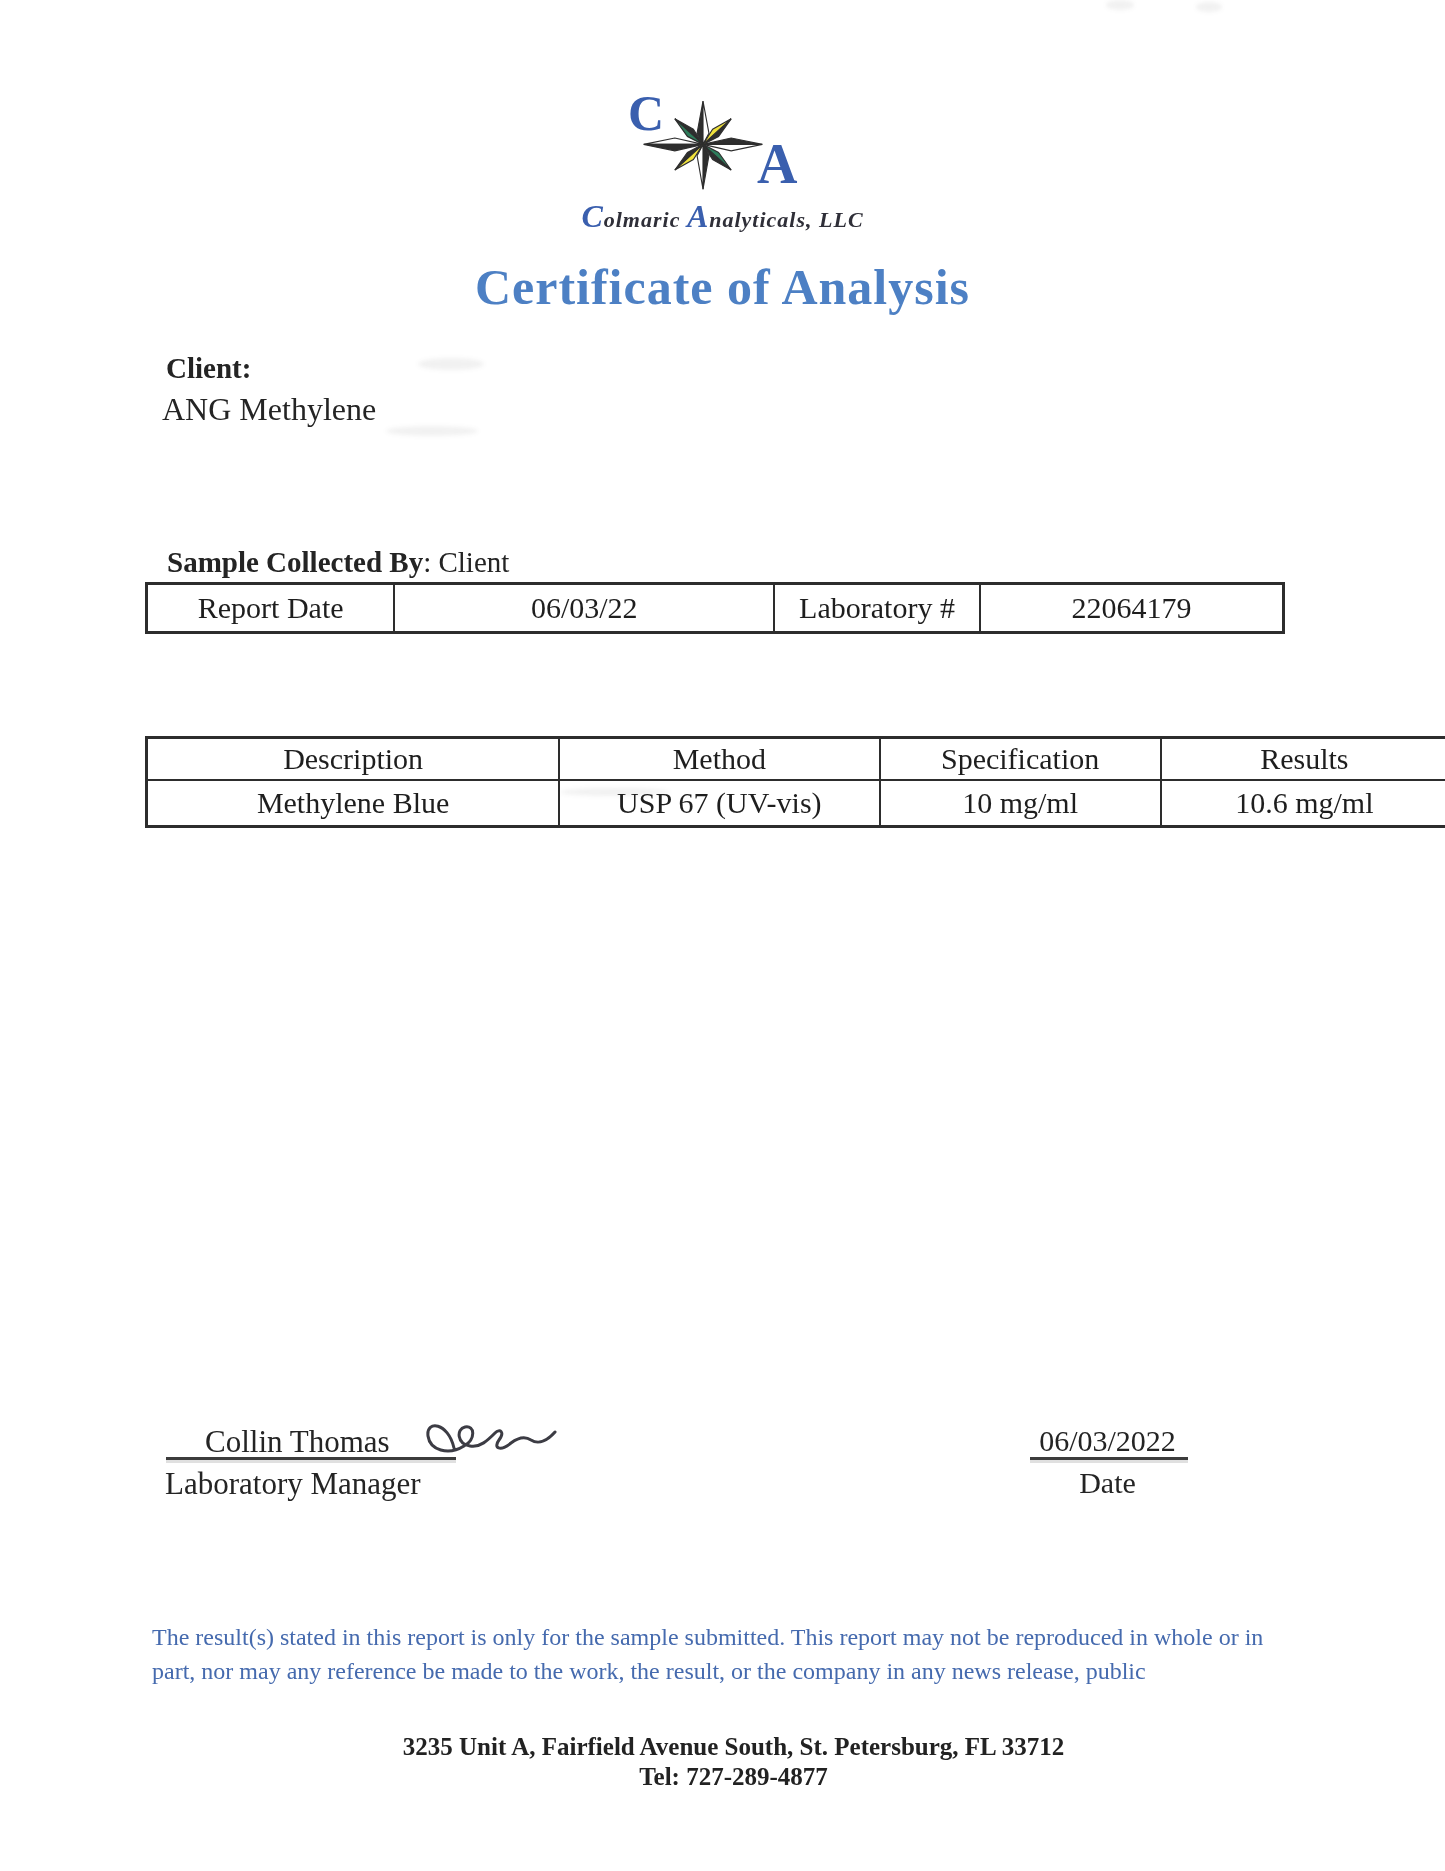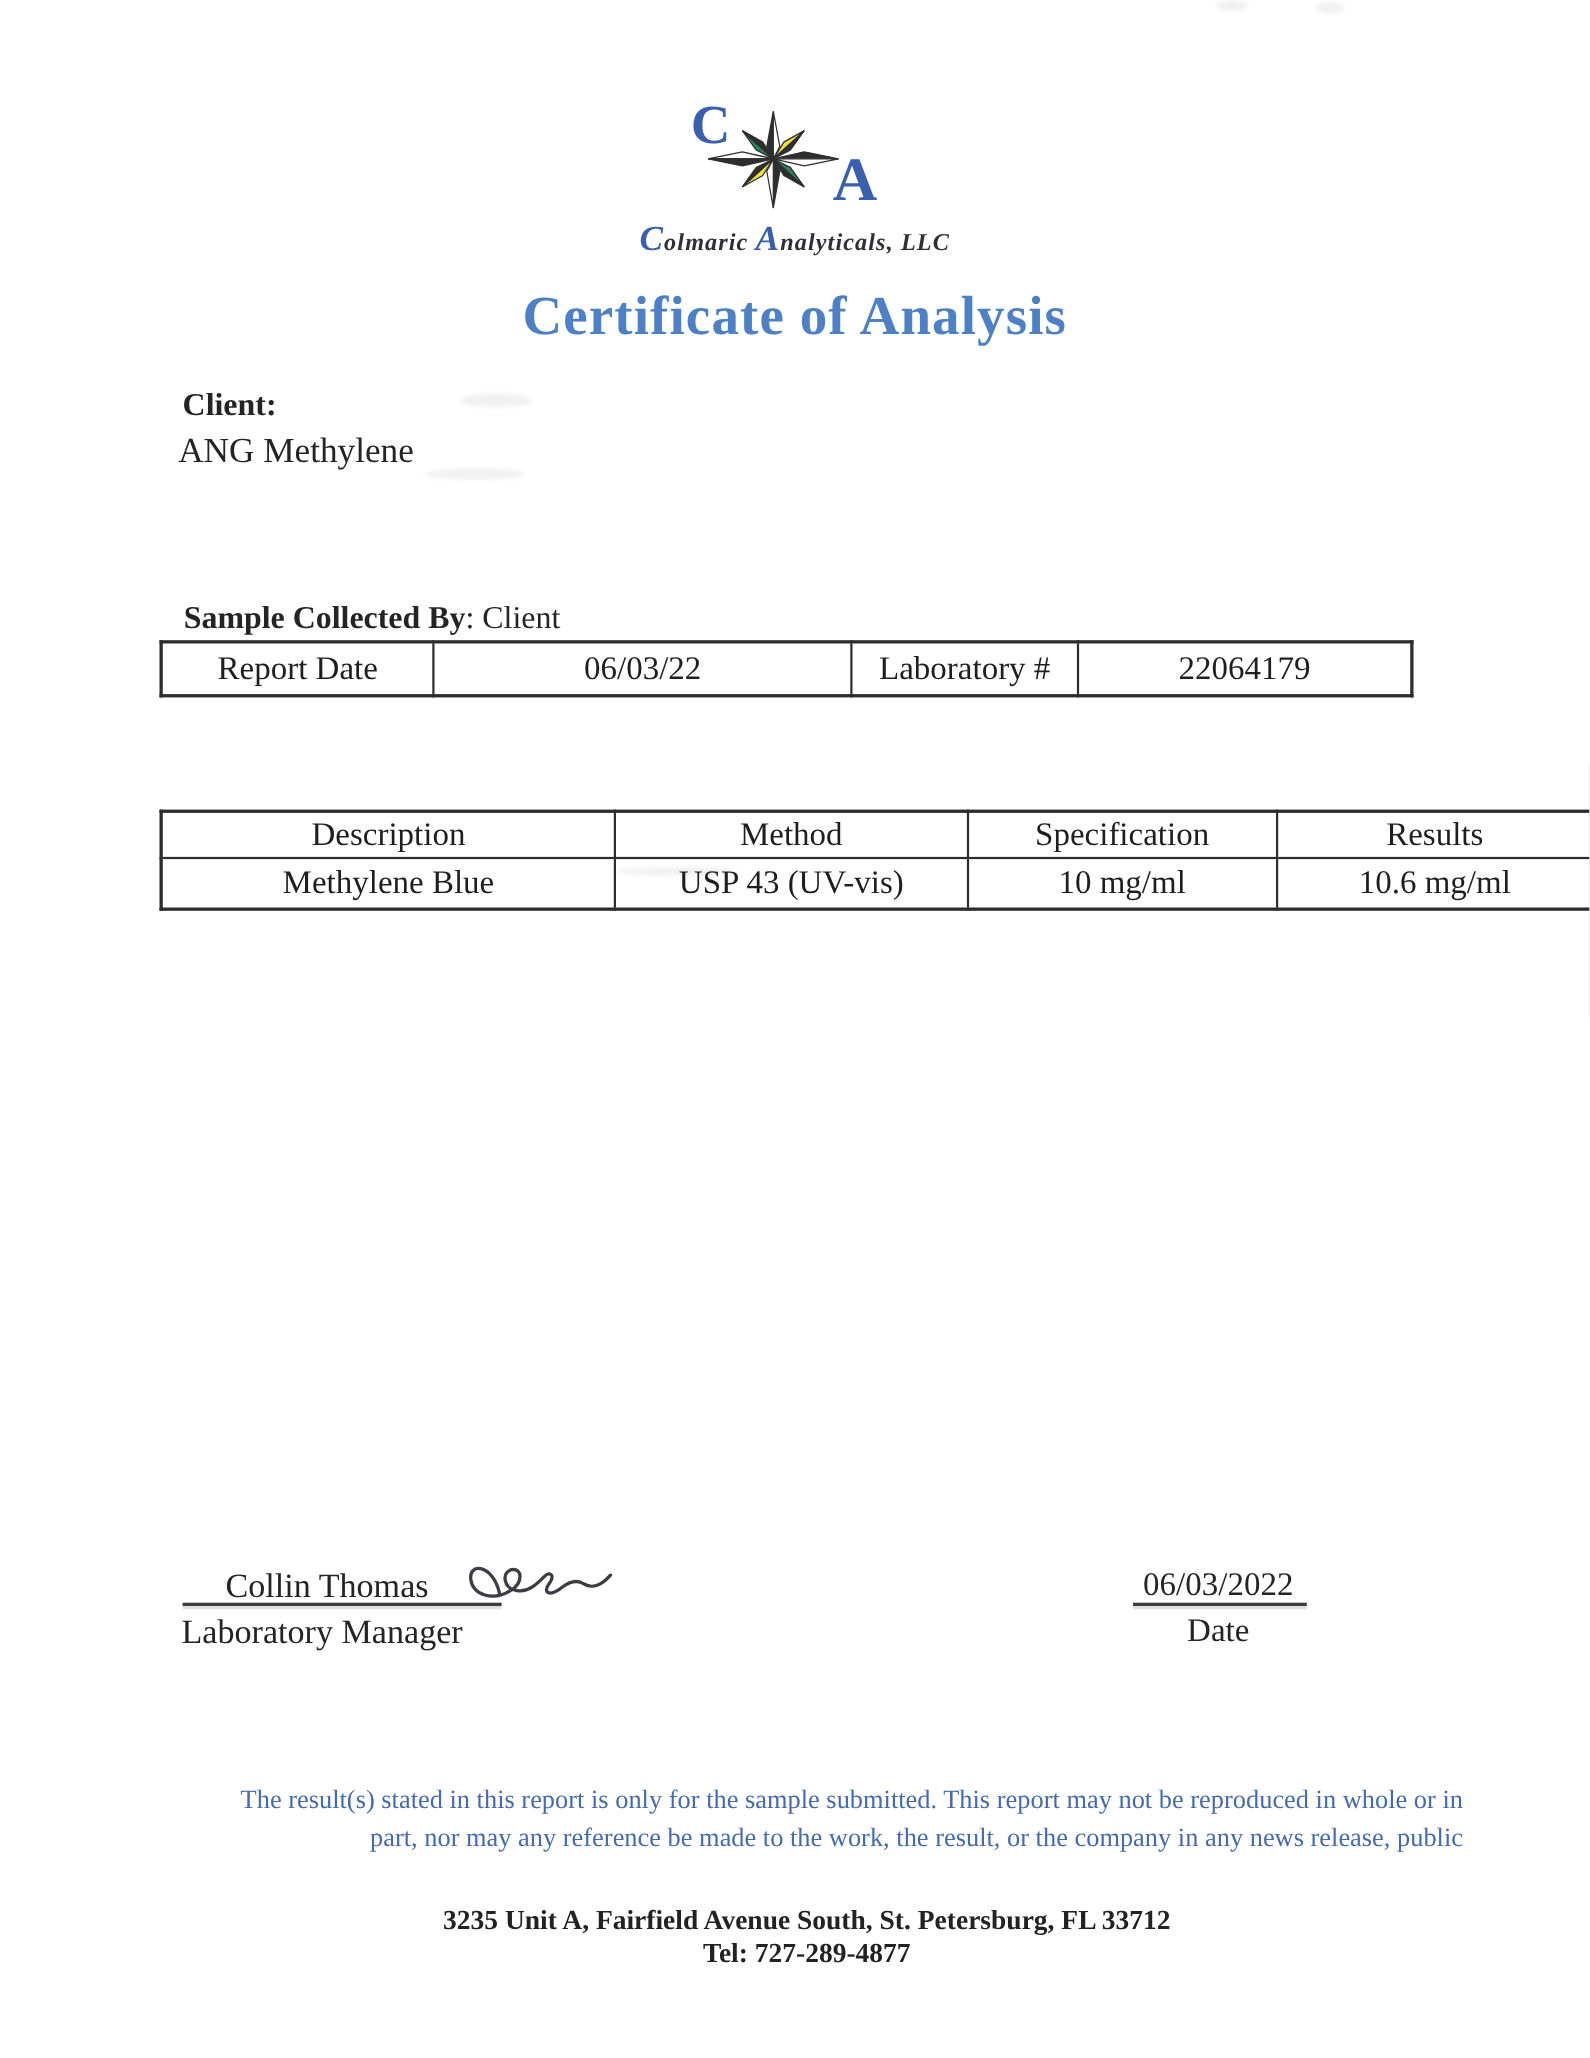--- a/index.html
+++ b/index.html
@@ -62,21 +62,21 @@
   .sig-underline{left:166px;top:1457px;width:290px;height:3px;background:#3c3c3c;box-shadow:0 3px 0 rgba(0,0,0,0.12);}
   .sig-scribble{left:418px;top:1412px;}
   .sig-role{left:165px;top:1466px;font-size:31px;}
   .date-value{left:1020px;top:1424px;width:175px;text-align:center;font-size:30px;}
   .date-underline{left:1030px;top:1457px;width:158px;height:3px;background:#3c3c3c;box-shadow:0 3px 0 rgba(0,0,0,0.12);}
   .date-label{left:1020px;top:1466px;width:175px;text-align:center;font-size:30px;}
 
   
   .disclaimer{
     left:140px;top:1620px;width:1178px;padding-left:12px;
-    text-align:right;font-size:24px;line-height:34px;color:#456aae;
+    text-align:left;font-size:24px;line-height:34px;color:#456aae;
   }
   .disclaimer div{white-space:nowrap;}
   .footer-address{
     left:0;top:1732px;width:1445px;padding-left:22px;box-sizing:border-box;
     text-align:center;font-weight:700;font-size:25px;line-height:30px;color:#222;
   }
   .footer-address div{white-space:nowrap;}
 
   
   .smudge{background:rgba(60,60,60,0.07);filter:blur(2px);border-radius:50%;}
@@ -151,21 +151,21 @@
     </colgroup>
     <tbody>
         <tr class="hd">
       <td>Description</td>
       <td>Method</td>
       <td>Specification</td>
       <td>Results</td>
     </tr>
     <tr class="dr">
       <td>Methylene Blue</td>
-      <td>USP 43 (UV-vis)</td>
+      <td>USP 67 (UV-vis)</td>
       <td>10 mg/ml</td>
       <td>10.6 mg/ml</td>
     </tr>
   </tbody>
     </table>
 
   <div class="abs sig-name">Collin Thomas</div>
   <div class="abs sig-scribble">
     <svg width="140" height="52" viewBox="0 0 140 52">
       <path d="M36 36 C30 10 8 8 10 24 C12 38 30 44 46 34 C58 27 57 13 47 15 C38 17 39 32 52 34 C62 36 70 28 77 21 C82 16 87 20 81 28 C75 36 82 40 93 31 C101 25 107 24 113 28 C121 33 130 28 137 20" fill="none" stroke="#3c3c44" stroke-width="3" stroke-linecap="round"></path>

